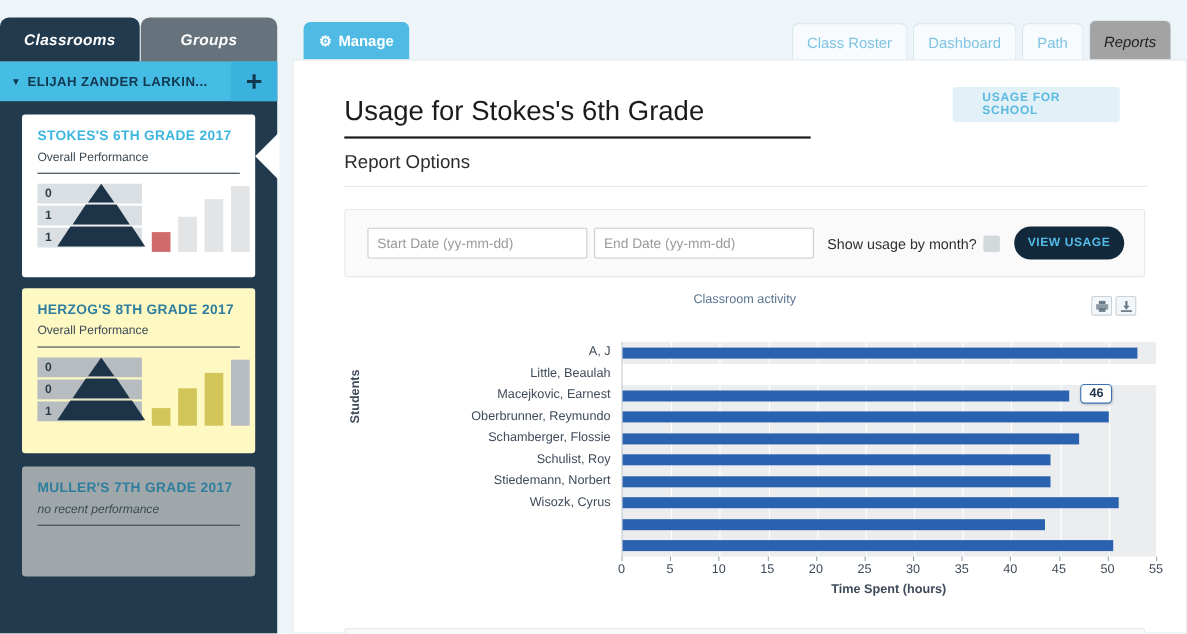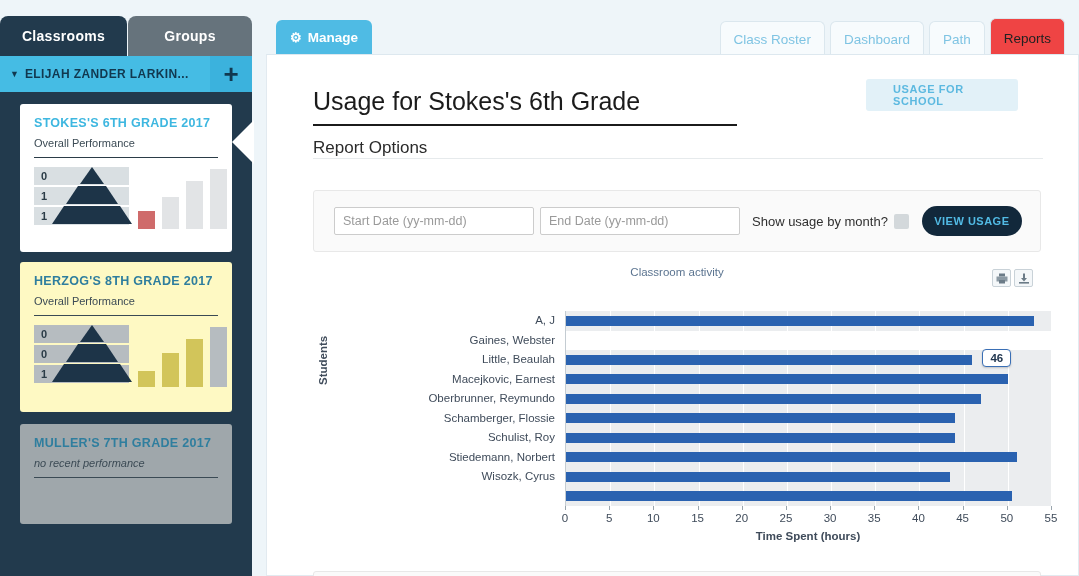--- a/index.html
+++ b/index.html
@@ -9,21 +9,21 @@
     background: #ffffff;
     overflow: hidden;
   }
   #app { position: relative; width: 1079px; height: 576px; background: #eef5f9; }
 
   
   #left-panel {
     position: absolute; left: 0; top: 0; width: 252px; height: 576px;
     background: #eef5f9;
   }
-  .tabs-row { position: absolute; left: 0; top: 16px; width: 252px; height: 40px; }
+  .tabs-row { position: absolute; left: 0; top: 16px; width: 252px; height: 40px; font-style: italic; }
   .ltab {
     position: absolute; top: 0; height: 40px;
     border-radius: 8px 8px 0 0;
     color: #ffffff; font-weight: bold; font-size: 14px;
     display: flex; align-items: center; justify-content: center;
     letter-spacing: .3px; cursor: pointer;
   }
   .ltab.active { left: 0; width: 127px; background: #223a4d; }
   .ltab.inactive { left: 128px; width: 124px; background: #66737c; }
 
@@ -99,41 +99,41 @@
   .gear { font-size: 13px; }
 
   .top-tabs { position: absolute; right: 14px; top: 18px; display: flex; align-items: flex-end; }
   .ttab {
     height: 36px; padding: 12px 13px; background: #f7fbfd;
     border: 1px solid #dbe7ee; border-bottom: none;
     border-radius: 6px 6px 0 0; margin-left: 5px;
     display: flex; align-items: center; font-size: 13.5px;
     color: #7fc4e3; cursor: pointer;
   }
-  .ttab.active { background: #ef4444; color: #222; height: 39px; }
+  .ttab.active { background: #a3a3a3; color: #222; height: 39px; font-style: italic; }
 
   .content {
     position: absolute; left: 14px; top: 54px; width: 813px; height: 522px;
     background: #ffffff; border: 1px solid #e2eaf0; border-top: 1px solid #dde8ef;
   }
 
   .page-title {
     position: absolute; left: 46px; top: 32px; font-size: 25px; color: #1b1b1b;
     font-weight: normal; padding-bottom: 8px; width: 424px;
     border-bottom: 2px solid #1b1b1b;
   }
   .usage-school-btn {
     position: absolute; right: 60px; top: 24px; width: 152px; height: 32px;
     background: #e2f1f8; border-radius: 3px; color: #5cb9e0;
     font-size: 11px; font-weight: bold; letter-spacing: .6px;
     display: flex; align-items: center; justify-content: center; cursor: pointer; padding-left: 27px;
   }
   .section-title {
     position: absolute; left: 46px; top: 83px; font-size: 17px; color: #2b2b2b;
-    width: 730px; border-bottom: 1px solid #e6eaec;
+    width: 730px; padding-bottom: 11px; border-bottom: 1px solid #e6eaec;
   }
 
   .opts-box {
     position: absolute; left: 46px; top: 135px; width: 728px; height: 62px;
     background: #fafafa; border: 1px solid #e8e8e8; border-radius: 3px;
     display: flex; align-items: center; padding-left: 20px;
   }
   .date-input {
     width: 200px; height: 28px; border: 1px solid #ccc; border-radius: 2px;
     font-size: 12.5px; color: #2b2b2b; padding-left: 8px; background: #fff;
@@ -350,21 +350,20 @@
               <rect x="1" y="9" width="10" height="1.6" fill="#6b7b87"></rect>
             </svg>
           </div>
         </div>
         <div class="chart-sub">Classroom activity</div>
 
         <div class="plot">
           <div class="ylabel">Students</div>
           <div class="ynames">
               <div class="yname">A, J</div>
-              <div class="yname">Gaines, Webster</div>
               <div class="yname">Little, Beaulah</div>
               <div class="yname">Macejkovic, Earnest</div>
               <div class="yname">Oberbrunner, Reymundo</div>
               <div class="yname">Schamberger, Flossie</div>
               <div class="yname">Schulist, Roy</div>
               <div class="yname">Stiedemann, Norbert</div>
               <div class="yname">Wisozk, Cyrus</div>
             </div>
           <div class="plotarea">
               <div class="gridline" style="left: 44.1818px;"></div>

